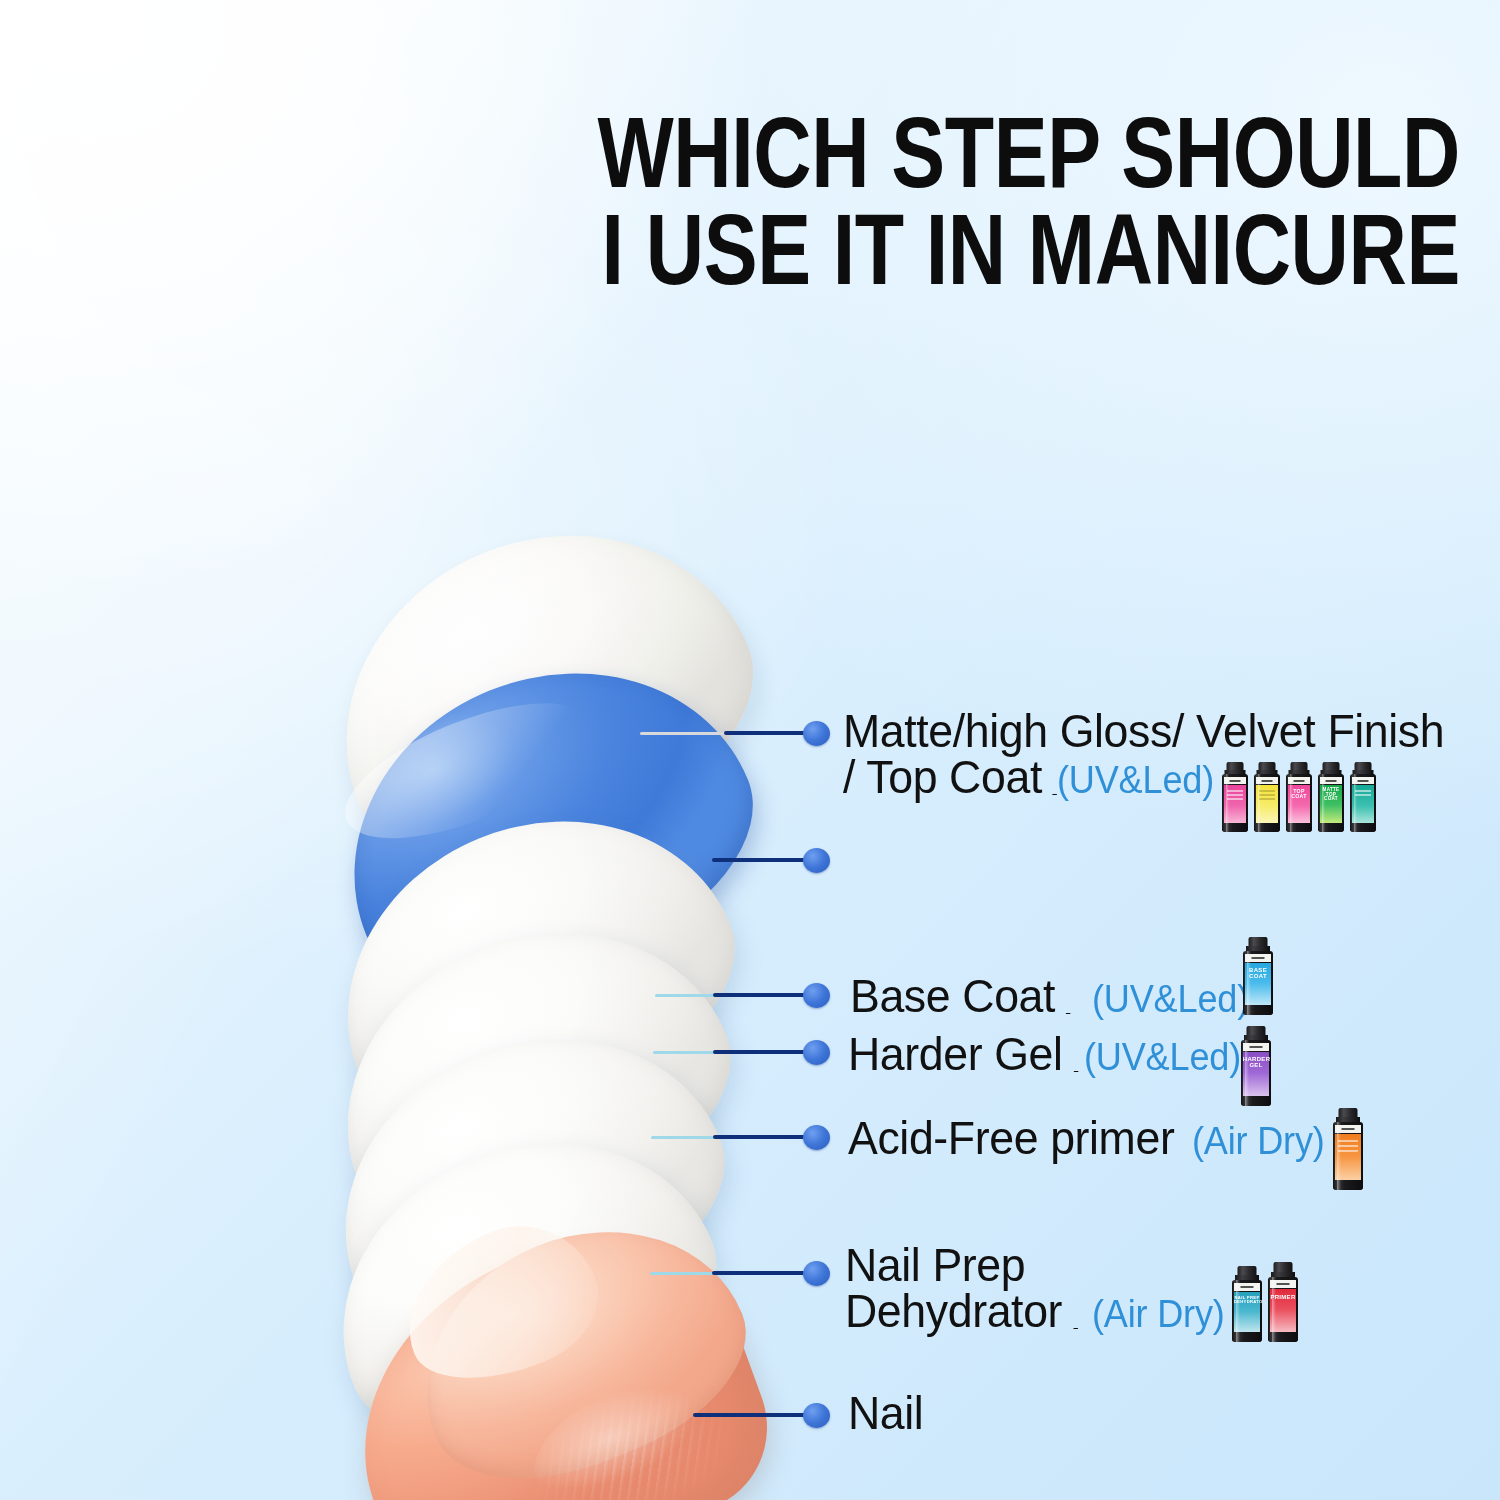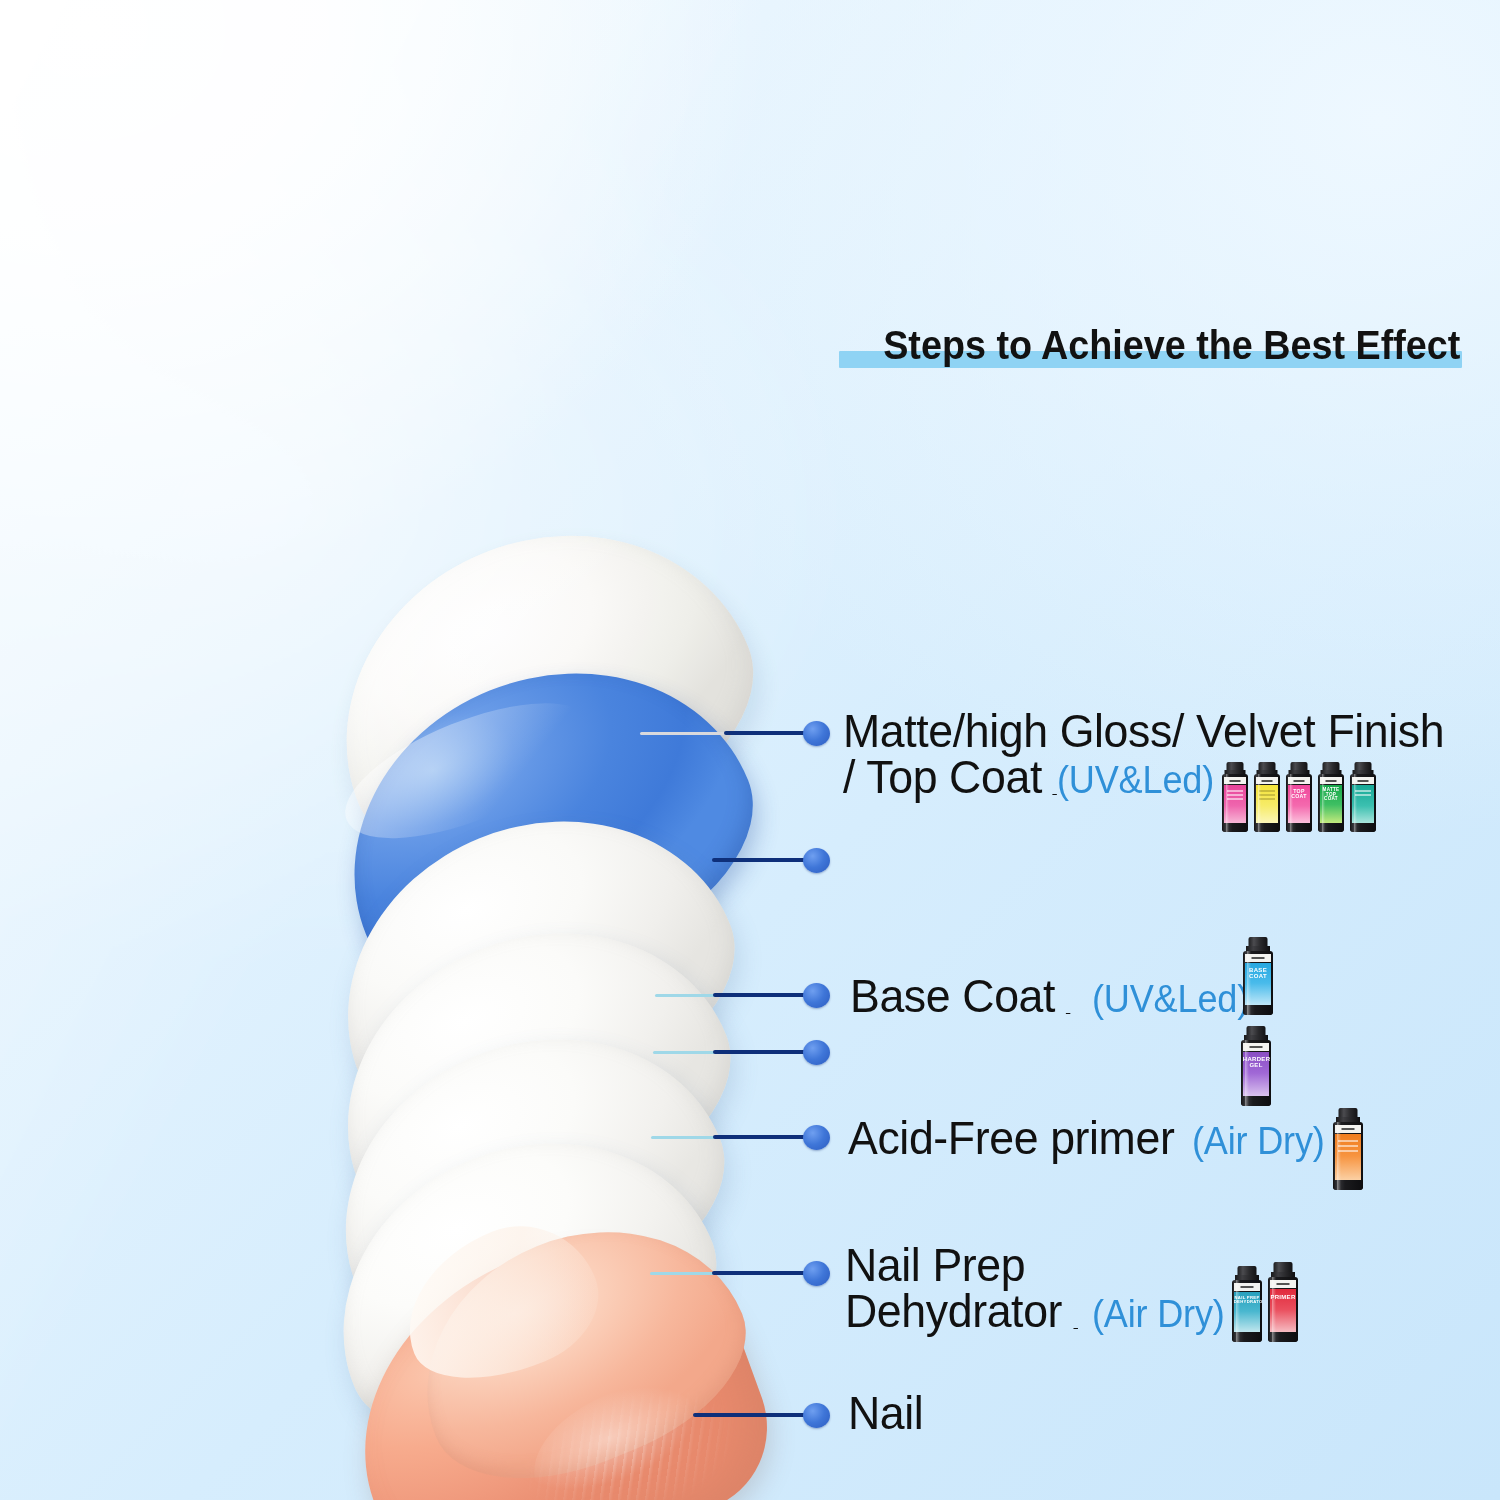--- a/index.html
+++ b/index.html
@@ -82,23 +82,23 @@
   .b-label .bar{position:absolute;left:14%;right:14%;background:rgba(255,255,255,.55);}
   .b-foot{position:absolute;left:0;right:0;bottom:0;background:linear-gradient(90deg,#111113 0%,#3a3a3e 14%,#1a1a1d 40%,#0d0d0f 100%);border-radius:0 0 3px 3px;}
   .b-gloss{position:absolute;top:0;bottom:0;left:14%;width:13%;background:linear-gradient(90deg,rgba(255,255,255,.42),rgba(255,255,255,0));}
 </style>
 </head>
 <body>
 
 <div id="stage">
   <div class="bg-sheen"></div>
 
-  <div class="subtitle-wrap">
-    <div class="subtitle-hl"></div>
-    <div class="subtitle">Steps to Achieve the Best Effect</div>
+  <div class="title-block">
+    <div class="title-line">WHICH STEP SHOULD</div>
+    <div class="title-line">I USE IT IN MANICURE</div>
   </div>
 
   <div class="stack">
 
     <div class="layer" style="left:330px;top:542px;width:420px;height:300px;transform:rotate(-22deg);">
       <div class="body" style="background:
           radial-gradient(ellipse 70% 60% at 42% 24%, #ffffff 0%, #fbfaf7 40%, #efeee9 78%, #e4e2dc 100%);
           box-shadow:0 14px 26px rgba(90,120,160,0.18), inset 0 -10px 22px rgba(180,180,175,0.28);
           opacity:.96;"></div>
       <div style="position:absolute;inset:0;border-radius:inherit;
@@ -214,20 +214,24 @@
     <span class="lbl-main">/ Top Coat</span>
     <span class="lbl-sub">(UV&amp;Led)</span>
   </div>
 
 
   <div class="label" style="left:850px;top:968px;">
     <span class="lbl-main">Base Coat</span>
     <span class="lbl-sub" style="margin-left:22px;">(UV&amp;Led)</span>
   </div>
 
+  <div class="label" style="left:848px;top:1026px;">
+    <span class="lbl-main">Harder Gel</span>
+    <span class="lbl-sub" style="margin-left:6px;">(UV&amp;Led)</span>
+  </div>
 
   <div class="label lbl-two-line" style="left:845px;top:1242px;">
     <span class="lbl-main">Nail Prep</span><br>
     <span class="lbl-main">Dehydrator</span>
     <span class="lbl-sub" style="margin-left:14px;">(Air Dry)</span>
   </div>
 
   <div class="label" style="left:848px;top:1110px;">
     <span class="lbl-main">Acid-Free primer</span><span class="lbl-sub">(Air Dry)</span>
   </div>

